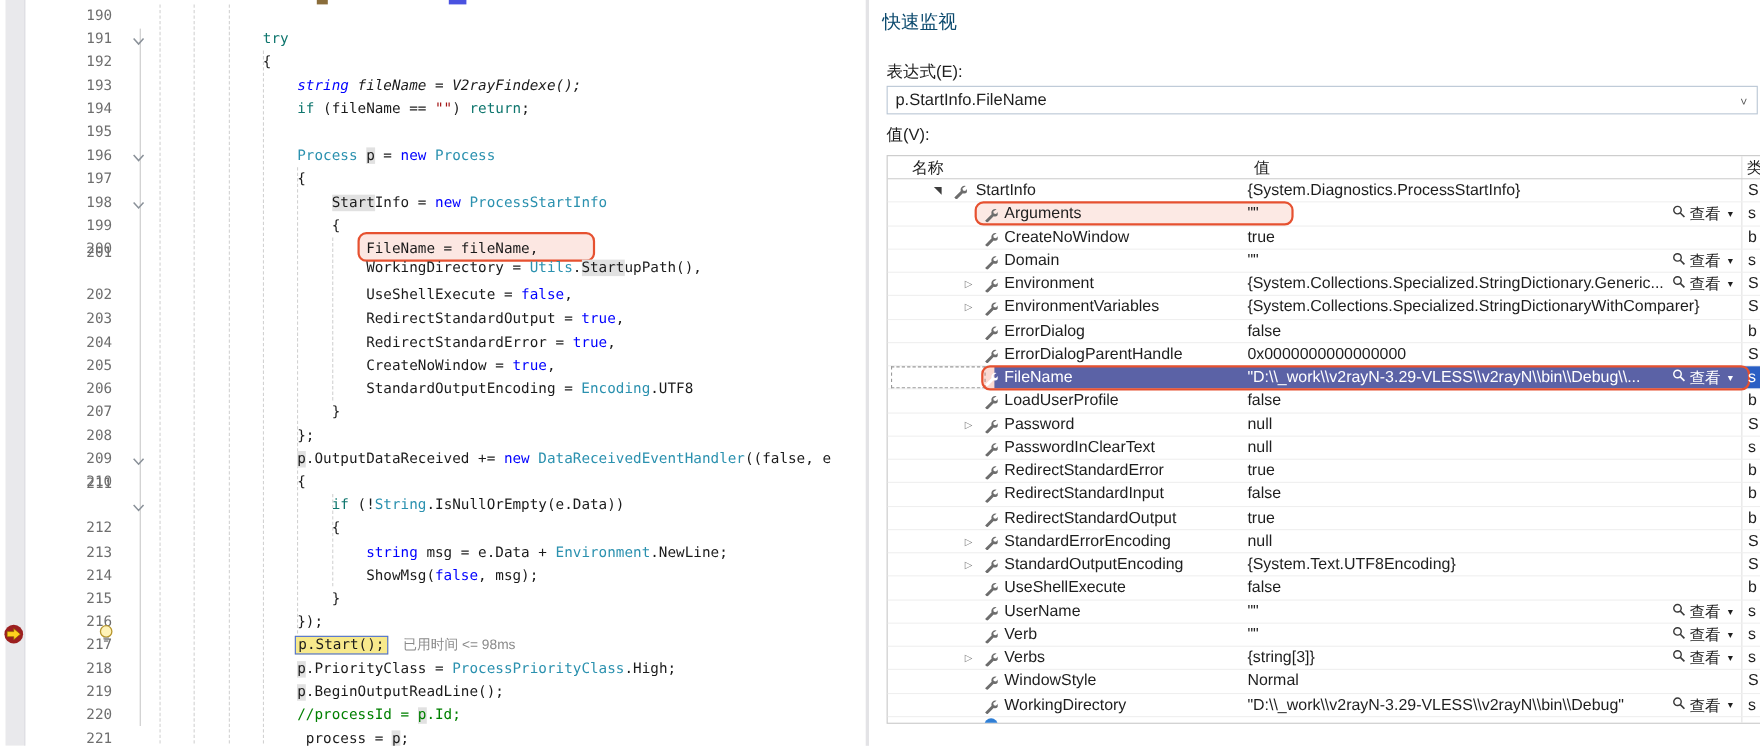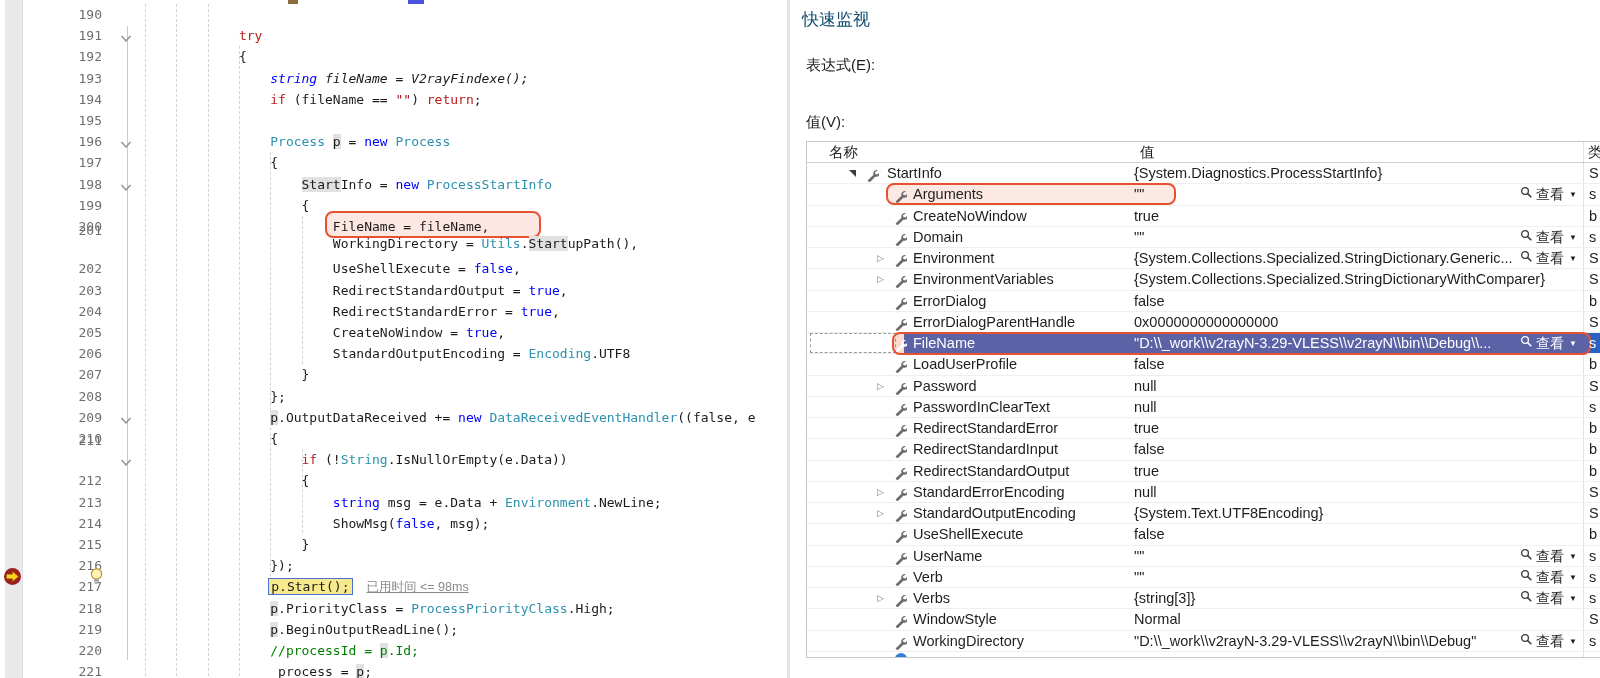--- a/index.html
+++ b/index.html
@@ -14,27 +14,27 @@
      font-family:"DejaVu Sans Mono", monospace; font-size:13px; line-height:21px; color:#6e6e6e; }
   .fold-line { position:absolute; left:127px; top:26px; width:1px; height:634px; background:#c9c9c9; }
   .fold-chev { position:absolute; left:120px; width:13px; height:21px; }
   .indent-guide { position:absolute; width:0; border-left:1px dashed #d2d2d2; }
 
   #code-content .code-line {
      position:absolute; left:145px; white-space:pre;
      font-family:"DejaVu Sans Mono", monospace; font-size:13px; line-height:21px; color:#1b1b1b; }
   .tk-d  { color:#1b1b1b; }
   .tk-k  { color:#0000ff; }
-  .tk-c  { color:#b91c1c; }
+  .tk-c  { color:#0f766e; }
   .tk-t  { color:#2b91af; }
   .tk-cm { color:#008000; }
   .tk-s  { color:#a31515; }
   .tk-hl { background:#e1e1e1; }
   .tk-cur { background:#f7e98c; border:1.5px solid #4a6fd8; padding:0 2px; margin:-1.5px -2px; }
-  .perftip { margin-left:16px; font-family:"Liberation Sans", sans-serif; font-size:12.5px; color:#8a8a8a;text-decoration:underline; }
+  .perftip { margin-left:16px; font-family:"Liberation Sans", sans-serif; font-size:12.5px; color:#8a8a8a; }
 
   .code-annot-box { position:absolute; left:325px; top:211px; width:216px; height:27px;
      border:2.5px solid #e65130; border-radius:8px; background:rgba(238,108,77,0.16); }
 
   .top-frag { position:absolute; top:0; height:4px; }
   #frag1 { left:288px; width:10px; background:#8a6d3b; }
   #frag2 { left:408px; width:16px; background:#4a52e0; }
 
   .exec-badge { position:absolute; left:3px; top:567px; width:19px; height:19px; }
   .bulb-icon  { position:absolute; left:88px; top:567px; width:17px; height:19px; }
@@ -202,20 +202,24 @@
       <rect x="6" y="12.5" width="5" height="2" fill="#9a9a9a"></rect>
       <rect x="6.5" y="15" width="4" height="1.6" fill="#9a9a9a"></rect>
     </svg>
   </div>
 </div>
 <div id="editor-divider"></div>
 
 <div id="quickwatch">
   <div class="qw-title">快速监视</div>
   <div class="qw-label" id="expr-label">表达式(E):</div>
+  <div id="expr-combo">
+    <span>p.StartInfo.FileName</span>
+    <span class="chev">˅</span>
+  </div>
   <div class="qw-label" id="value-label">值(V):</div>
 
   <div id="watch-table">
     <div class="type-divider"></div>
     <div class="thead">
       <span class="th-name">名称</span>
       <span class="th-value">值</span>
       <span class="th-type">类型</span>
     </div>
     <div id="watch-rows">

